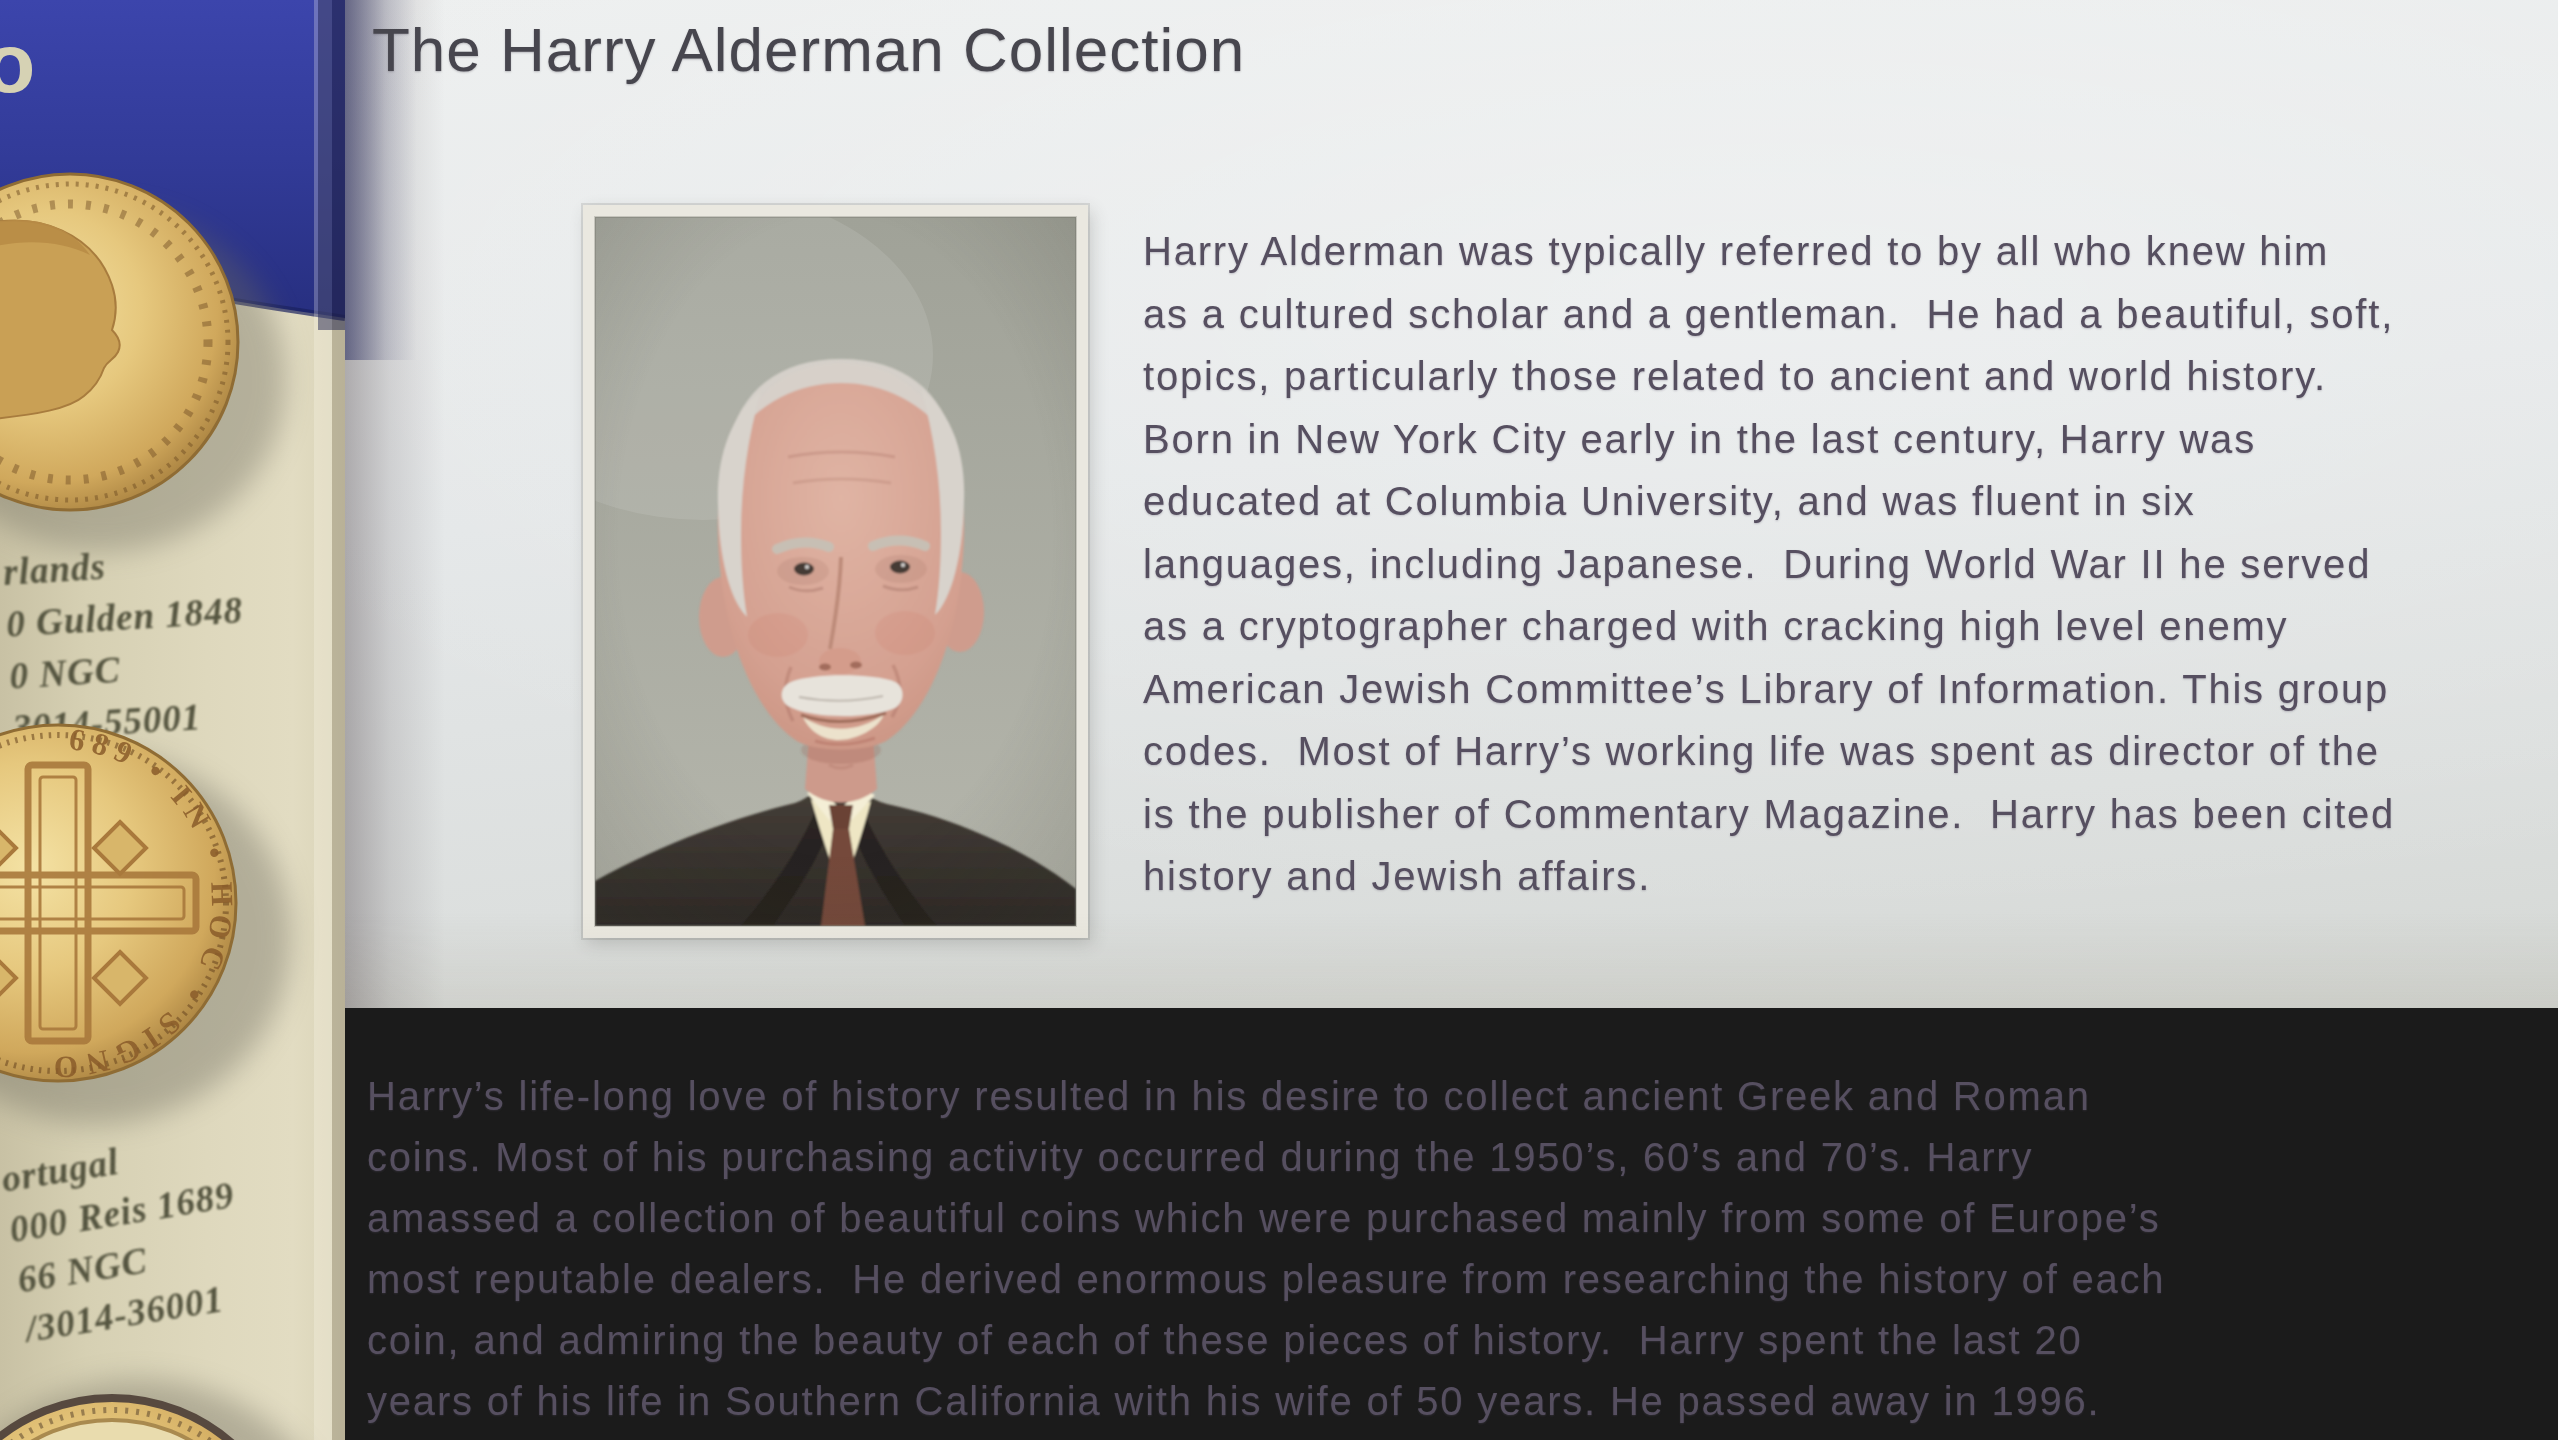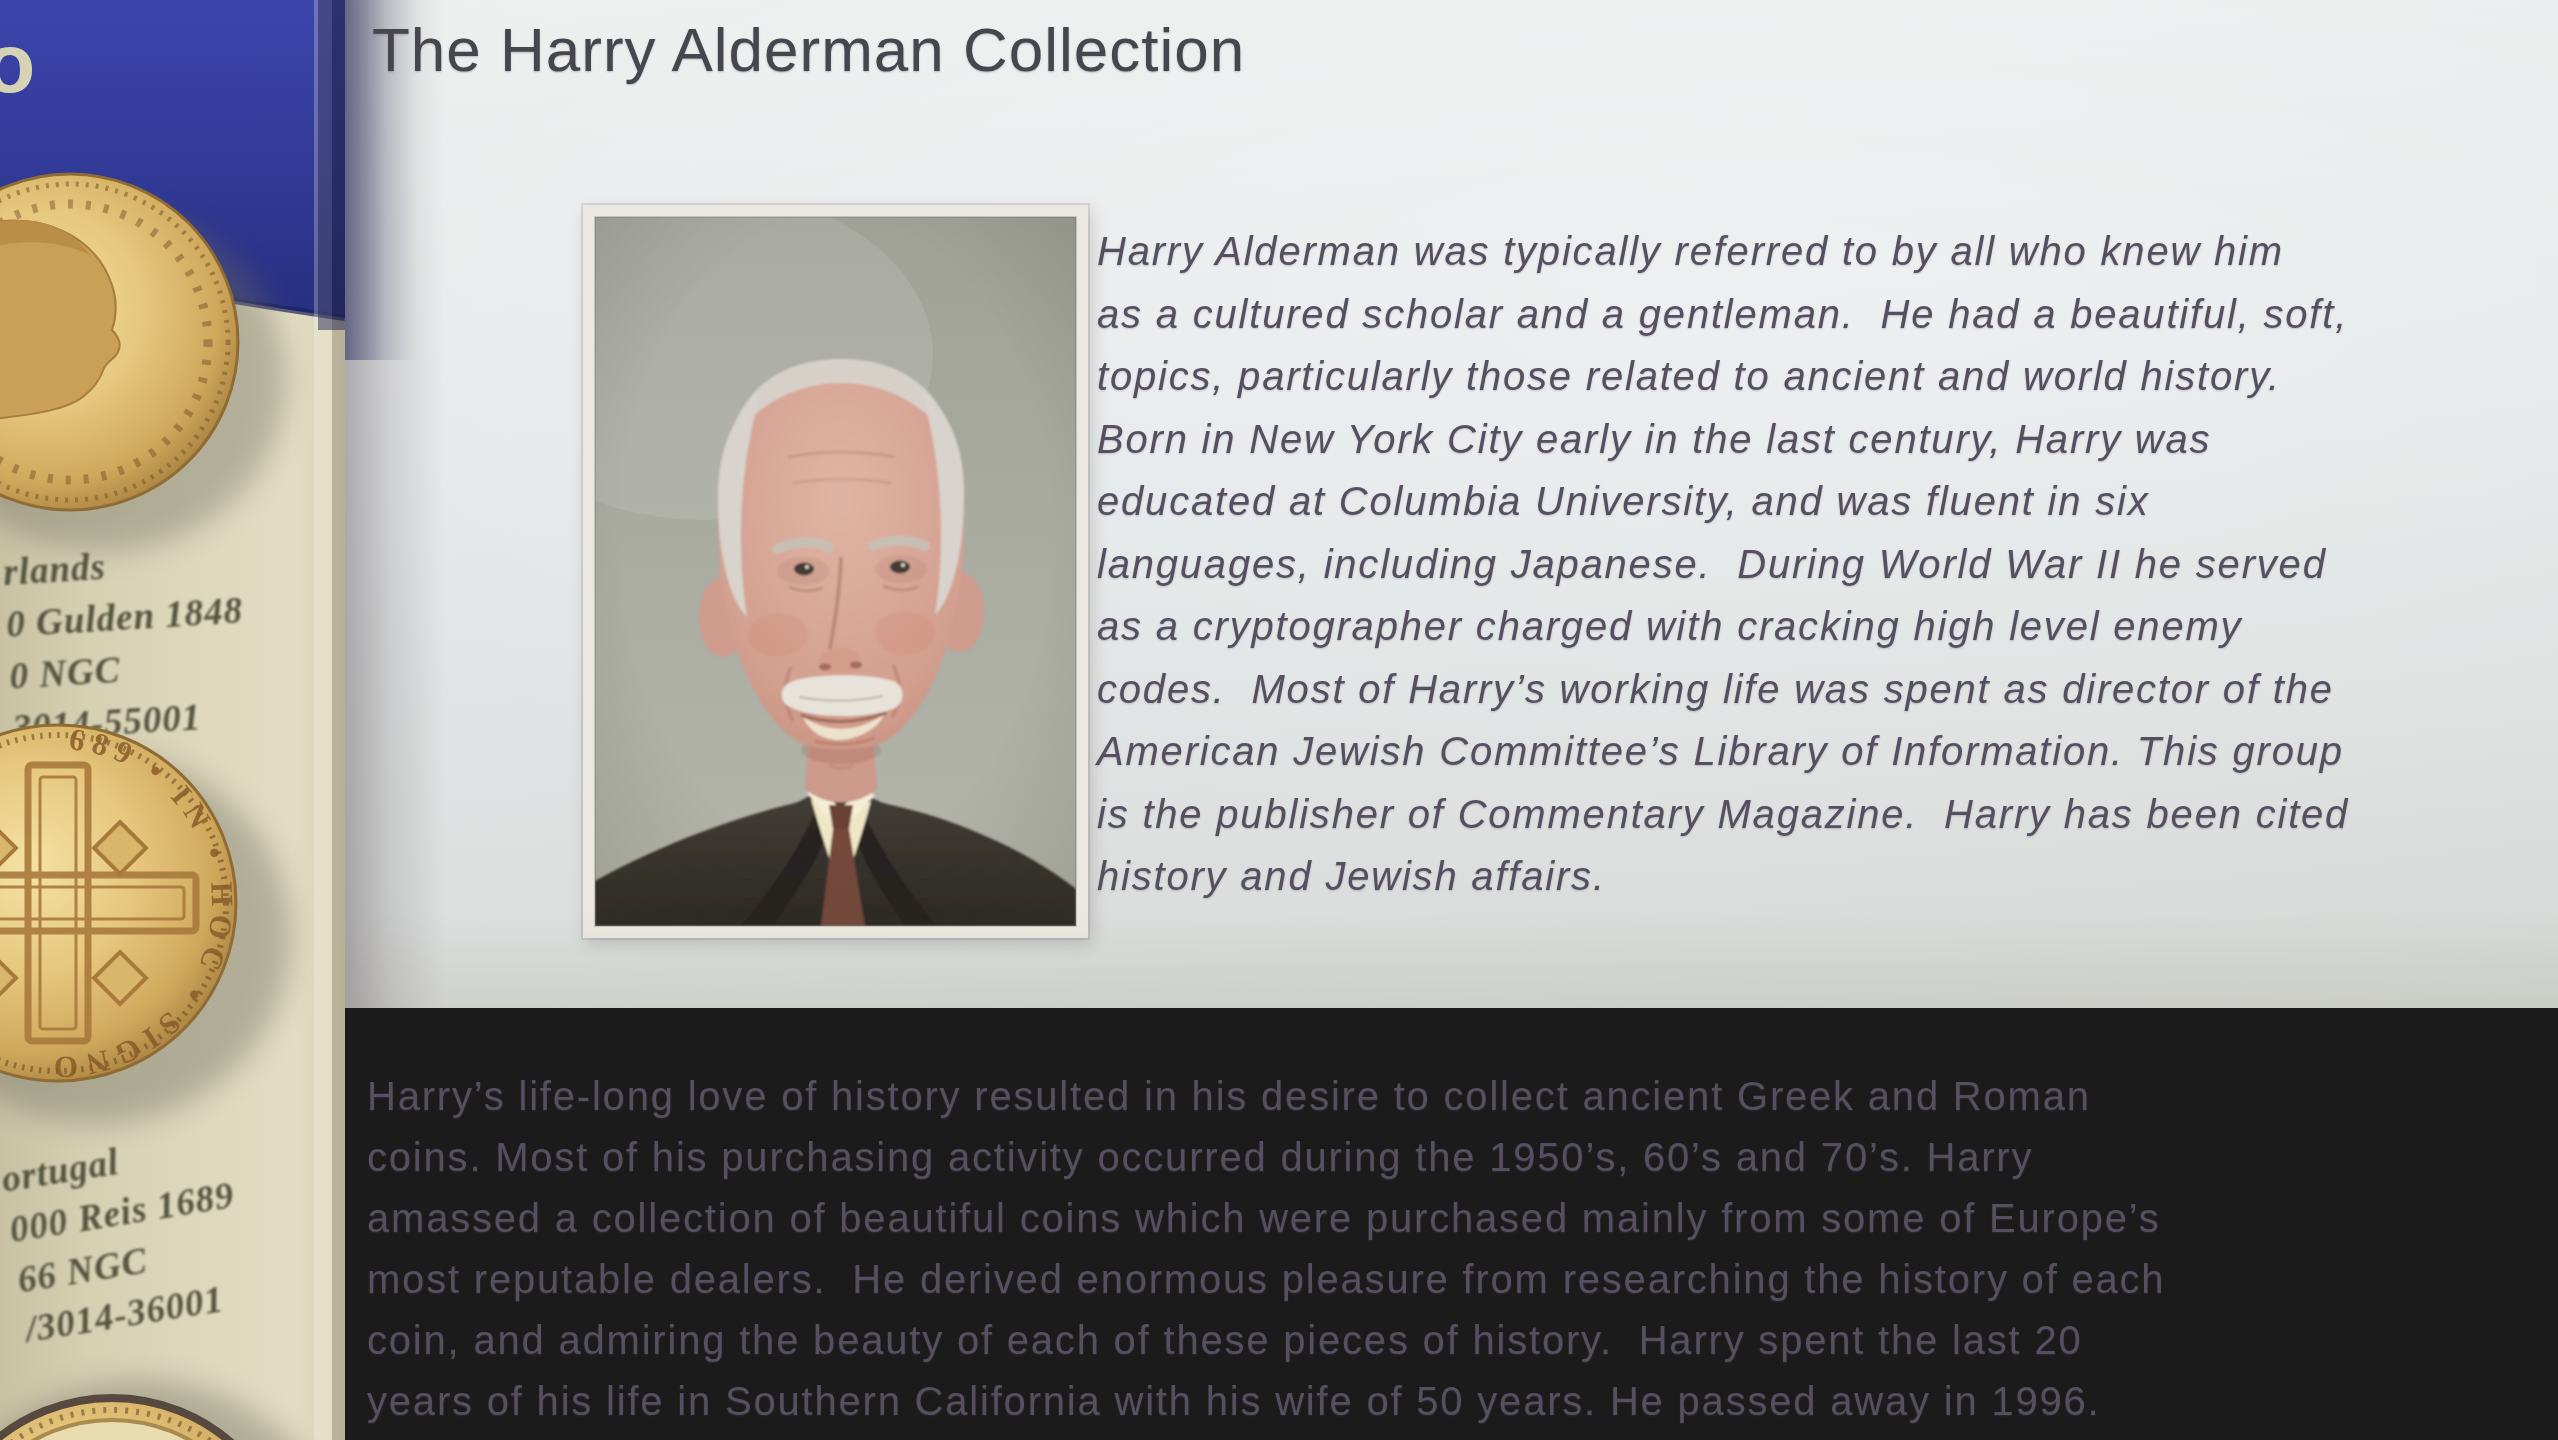--- a/index.html
+++ b/index.html
@@ -37,21 +37,21 @@
   }
   .photo {
     position:absolute; left:238px; top:205px; width:505px; height:733px;
     background:#eae8e0;
     box-shadow:0 0 0 2px rgba(110,110,105,.18), 4px 6px 16px rgba(60,60,55,.20);
   }
   .photo svg { display:block; }
   .para { position:absolute; color:#564f60; font-size:40px; letter-spacing:1.8px;
           text-shadow:0 1px 2px rgba(86,79,100,.30); }
   .para .line { white-space:pre; }
-  .para1 { left:752px; top:220px;font-style:italic; }
+  .para1 { left:798px; top:220px; }
   .para1 .line { height:62.5px; line-height:62.5px; }
   .para2 { left:22px; top:1066px; }
   .para2 .line { height:61px; line-height:61px; }
   .cap-text { font-family:"Liberation Serif", serif; font-style:italic; font-weight:600; }
 </style>
 </head>
 <body>
 
 <div class="scene">
 
@@ -256,22 +256,22 @@
     </div>
 
     <div class="para para1">
       <div class="line">Harry Alderman was typically referred to by all who knew him</div>
       <div class="line">as a cultured scholar and a gentleman.  He had a beautiful, soft,</div>
       <div class="line">topics, particularly those related to ancient and world history.</div>
       <div class="line">Born in New York City early in the last century, Harry was</div>
       <div class="line">educated at Columbia University, and was fluent in six</div>
       <div class="line">languages, including Japanese.  During World War II he served</div>
       <div class="line">as a cryptographer charged with cracking high level enemy</div>
+      <div class="line">American Jewish Committee’s Library of Information. This group</div>
       <div class="line">codes.  Most of Harry’s working life was spent as director of the</div>
-      <div class="line">American Jewish Committee’s Library of Information. This group</div>
       <div class="line">is the publisher of Commentary Magazine.  Harry has been cited</div>
       <div class="line">history and Jewish affairs.</div>
     </div>
 
     <div class="para para2">
       <div class="line">Harry’s life-long love of history resulted in his desire to collect ancient Greek and Roman</div>
       <div class="line">coins. Most of his purchasing activity occurred during the 1950’s, 60’s and 70’s. Harry</div>
       <div class="line">amassed a collection of beautiful coins which were purchased mainly from some of Europe’s</div>
       <div class="line">most reputable dealers.  He derived enormous pleasure from researching the history of each</div>
       <div class="line">coin, and admiring the beauty of each of these pieces of history.  Harry spent the last 20</div>

